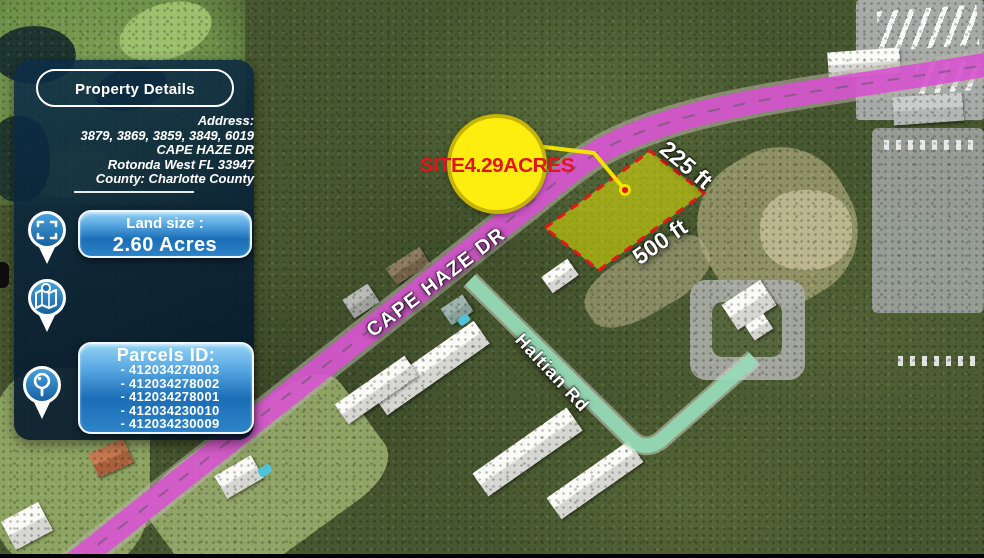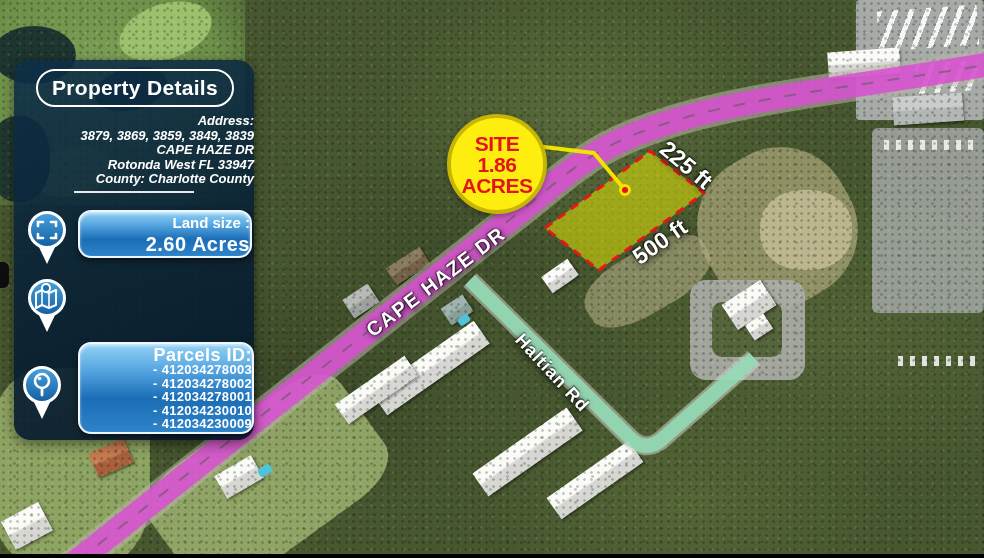--- a/index.html
+++ b/index.html
@@ -42,51 +42,51 @@
   .lbl-cape{left:436px;top:282px;font-size:20px;letter-spacing:1.5px;
     transform:translate(-50%,-50%) rotate(-37deg);}
   .lbl-haltian{left:552px;top:373px;font-size:18px;letter-spacing:1px;
     transform:translate(-50%,-50%) rotate(47deg);}
   .lbl-225{left:686px;top:165px;font-size:23px;transform:translate(-50%,-50%) rotate(40deg);}
   .lbl-500{left:660px;top:242px;font-size:23px;transform:translate(-50%,-50%) rotate(-35deg);}
   
   .site-badge{
     position:absolute;z-index:6;left:447px;top:114px;width:92px;height:92px;
     background:#fdee10;border:4px solid #c6b504;border-radius:50%;
-    display:flex;flex-direction:column;align-items:center;justify-content:center;
+    display:flex;flex-direction:row;align-items:center;justify-content:center;
     color:#e3151c;font-weight:700;font-size:21px;line-height:21px;letter-spacing:-.5px;
     box-shadow:0 2px 6px rgba(0,0,0,.35);
   }
   
   .panel{
     position:absolute;z-index:7;left:14px;top:60px;width:240px;height:380px;
     border-radius:16px;
     background:linear-gradient(160deg,rgba(12,46,72,.88) 0%,rgba(7,30,50,.9) 60%,rgba(5,24,42,.92) 100%);
     box-shadow:0 4px 14px rgba(0,0,0,.45);
     color:#fff;
   }
   .panel-title{
     position:absolute;left:22px;top:9px;width:194px;height:34px;
     border:2.5px solid #fff;border-radius:22px;
     display:flex;align-items:center;justify-content:center;
-    font-size:21px;font-weight:700;letter-spacing:.3px;
+    font-size:15px;font-weight:700;letter-spacing:.3px;
   }
   .address{position:absolute;top:54px;left:0;width:100%;text-align:right;
     font-size:13px;font-weight:700;line-height:14.6px;font-style:italic;}
   .divider{position:absolute;top:131px;left:60px;width:120px;height:0;
     border-top:2px solid rgba(255,255,255,.9);}
   .pinicon{position:absolute;width:44px;height:58px;}
   .pin1{left:11px;top:149px;}
   .pin2{left:11px;top:217px;}
   .pin3{left:6px;top:304px;}
   .btn{
     position:absolute;left:64px;width:170px;border:2px solid #eef6ff;border-radius:13px;
     background:linear-gradient(180deg,#93d2f4 0%,#55a5e1 30%,#1b6db6 62%,#2e84c8 100%);
     box-shadow:0 3px 6px rgba(0,0,0,.5), inset 0 2px 3px rgba(255,255,255,.55);
-    color:#fff;text-align:right;font-weight:700;
+    color:#fff;text-align:center;font-weight:700;
   }
   .btn-land{top:150px;height:44px;}
   .btn-land .lab{font-size:15px;line-height:17px;margin-top:2px;}
   .btn-land .val{font-size:20px;line-height:26px;letter-spacing:.5px;}
   .btn-zoning{top:214px;width:172px;height:46px;}
   .btn-zoning .lab{font-size:15px;line-height:17px;margin-top:5px;letter-spacing:1px;}
   .btn-zoning .val{font-size:18px;line-height:21px;letter-spacing:2px;}
   .btn-parcels{top:282px;width:172px;height:88px;}
   .btn-parcels .lab{font-size:18px;line-height:16px;margin-top:3px;letter-spacing:.5px;}
   .btn-parcels .pid{font-size:13px;line-height:13.6px;letter-spacing:.3px;padding-left:8px;}
@@ -153,30 +153,30 @@
     <circle cx="625" cy="190" r="4.5" fill="#e3151c" stroke="#f2e400" stroke-width="3"></circle>
   </svg>
 
   <div class="maplabel lbl-cape">CAPE HAZE DR</div>
   <div class="maplabel lbl-haltian">Haltian Rd</div>
   <div class="maplabel lbl-225">225 ft</div>
   <div class="maplabel lbl-500">500 ft</div>
 
   <div class="site-badge">
     <span>SITE</span>
-    <span>1.86</span>
+    <span>4.29</span>
     <span>ACRES</span>
   </div>
 
   <div class="panel">
     <div class="panel-title">Property Details</div>
 
     <div class="address">
       <div>Address:</div>
-      <div>3879, 3869, 3859, 3849, 3839</div>
+      <div>3879, 3869, 3859, 3849, 6019</div>
       <div>CAPE HAZE DR</div>
       <div>Rotonda West FL 33947</div>
       <div>County: Charlotte County</div>
     </div>
 
     <div class="divider"></div>
 
     <svg class="pinicon pin1" viewBox="0 0 44 58">
       <defs>
         <linearGradient id="pinblue" x1="0" y1="0" x2="0" y2="1">

